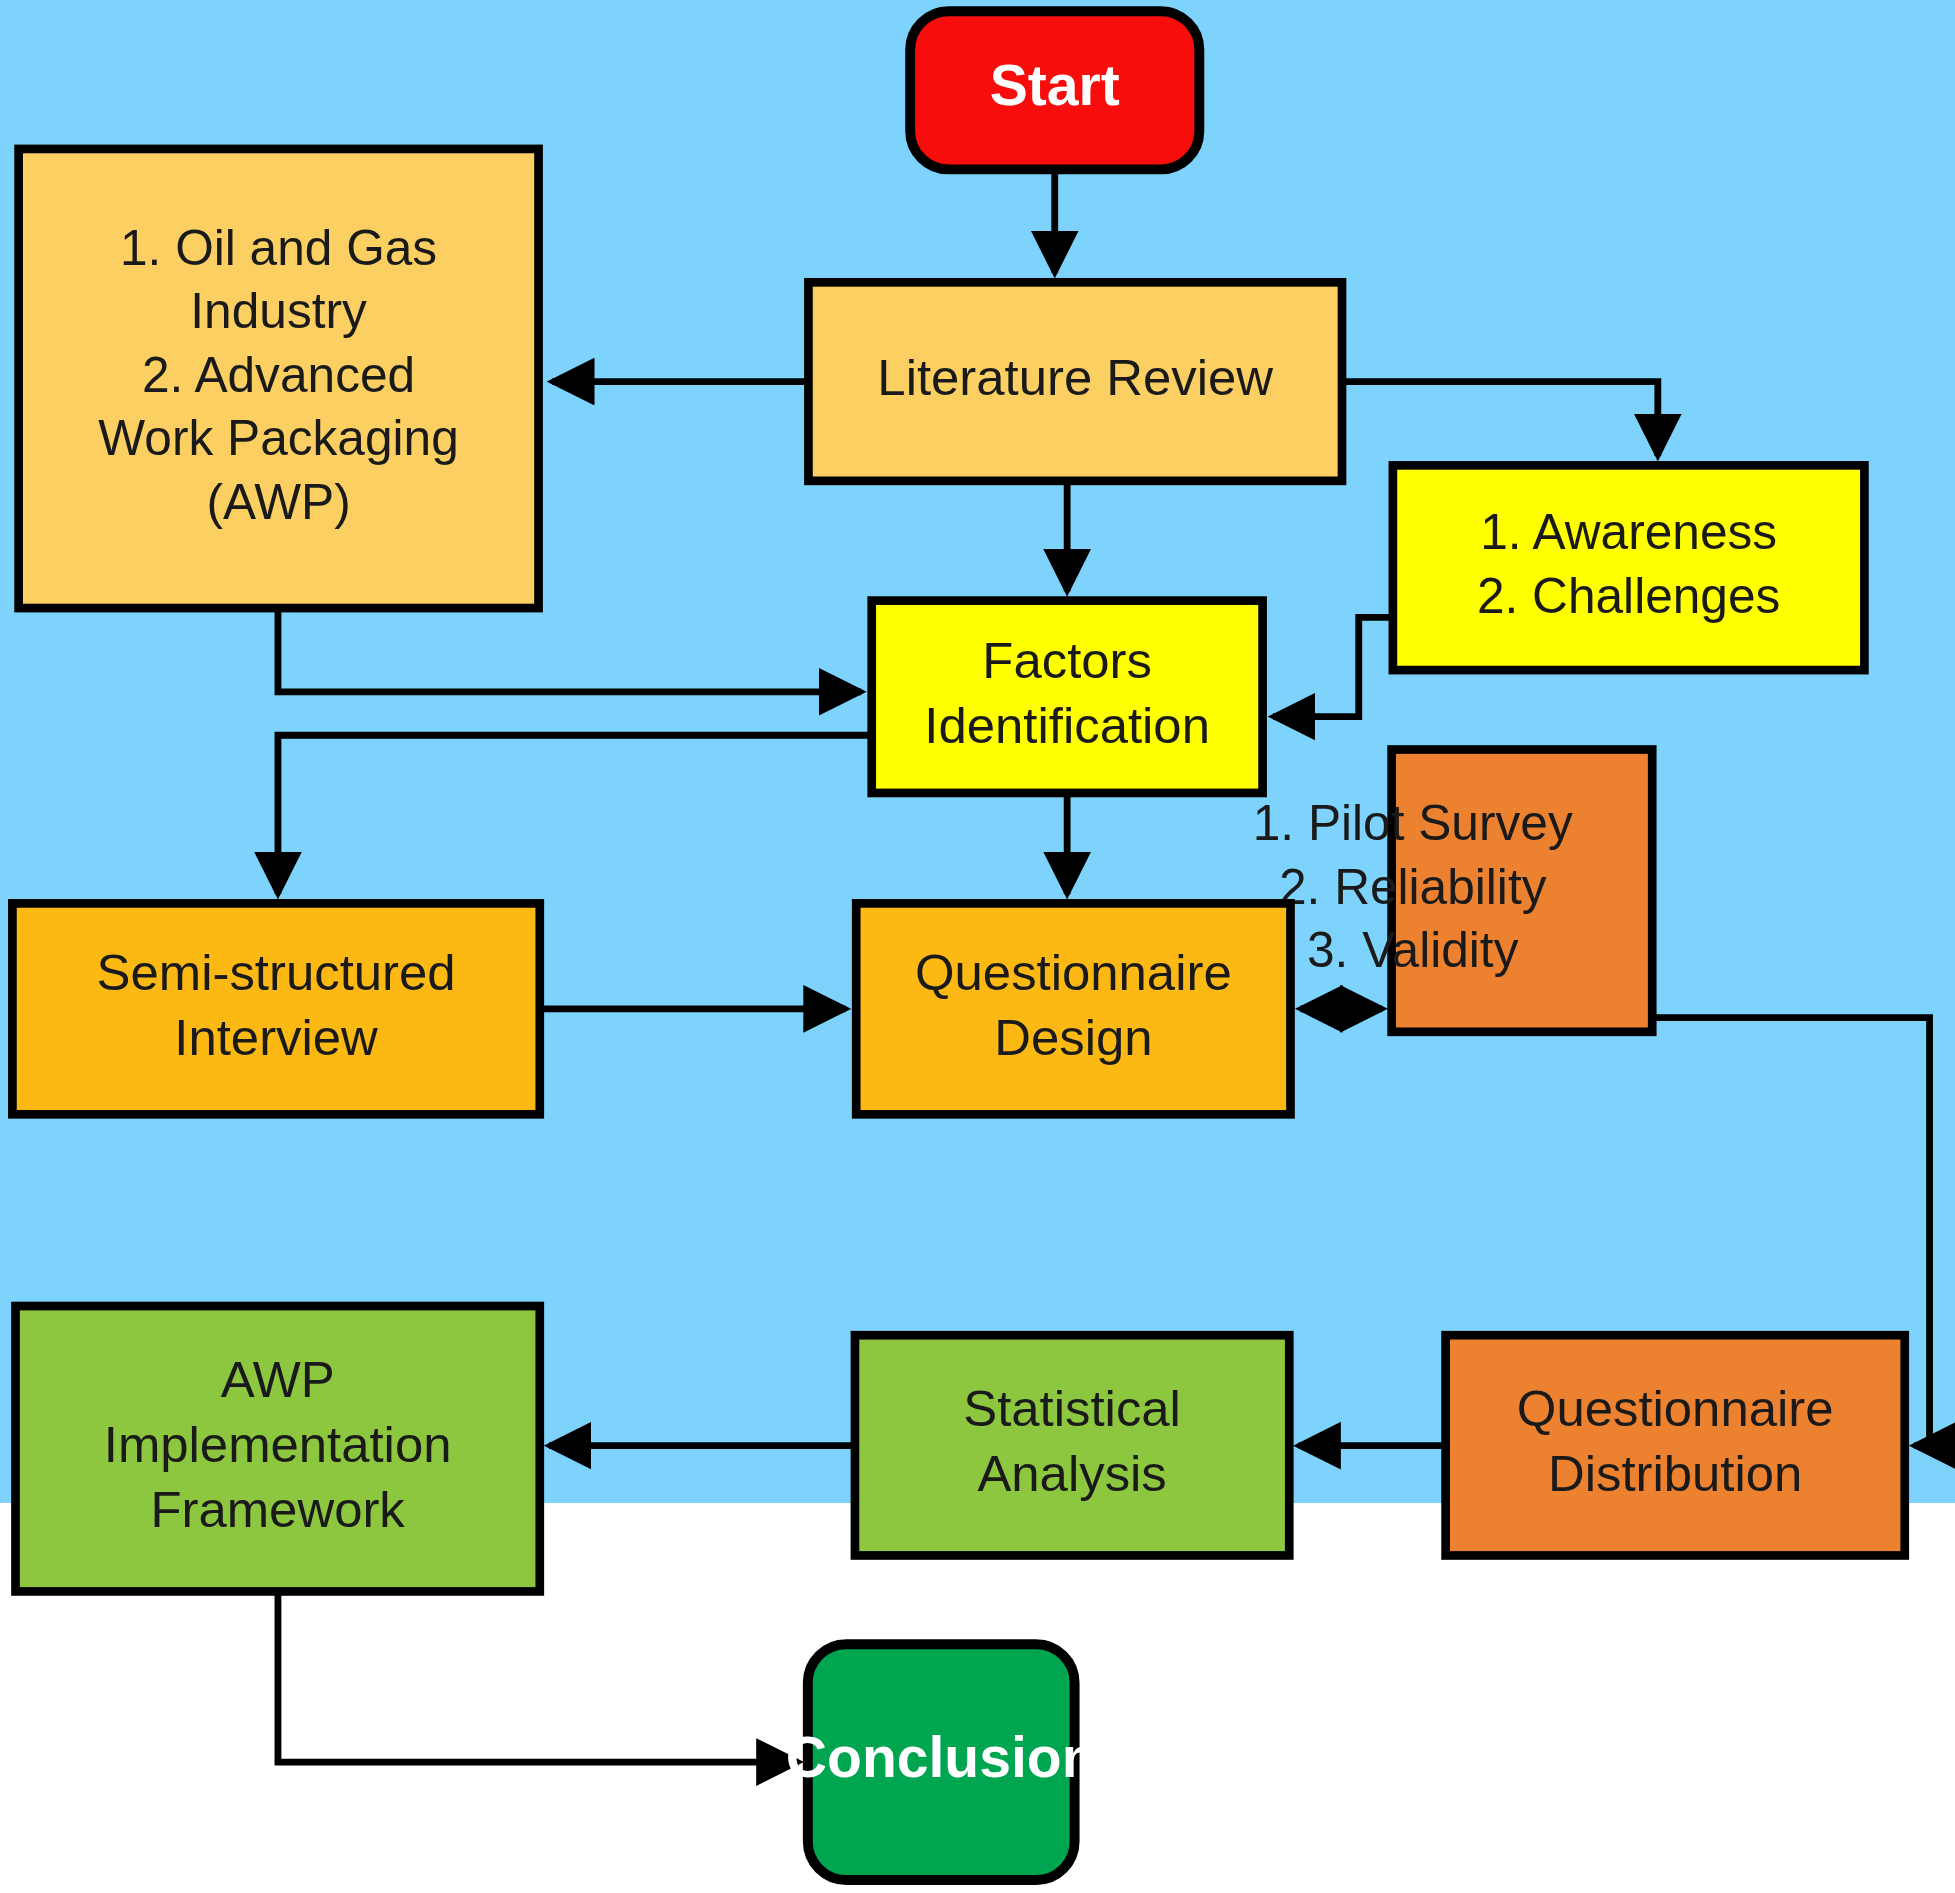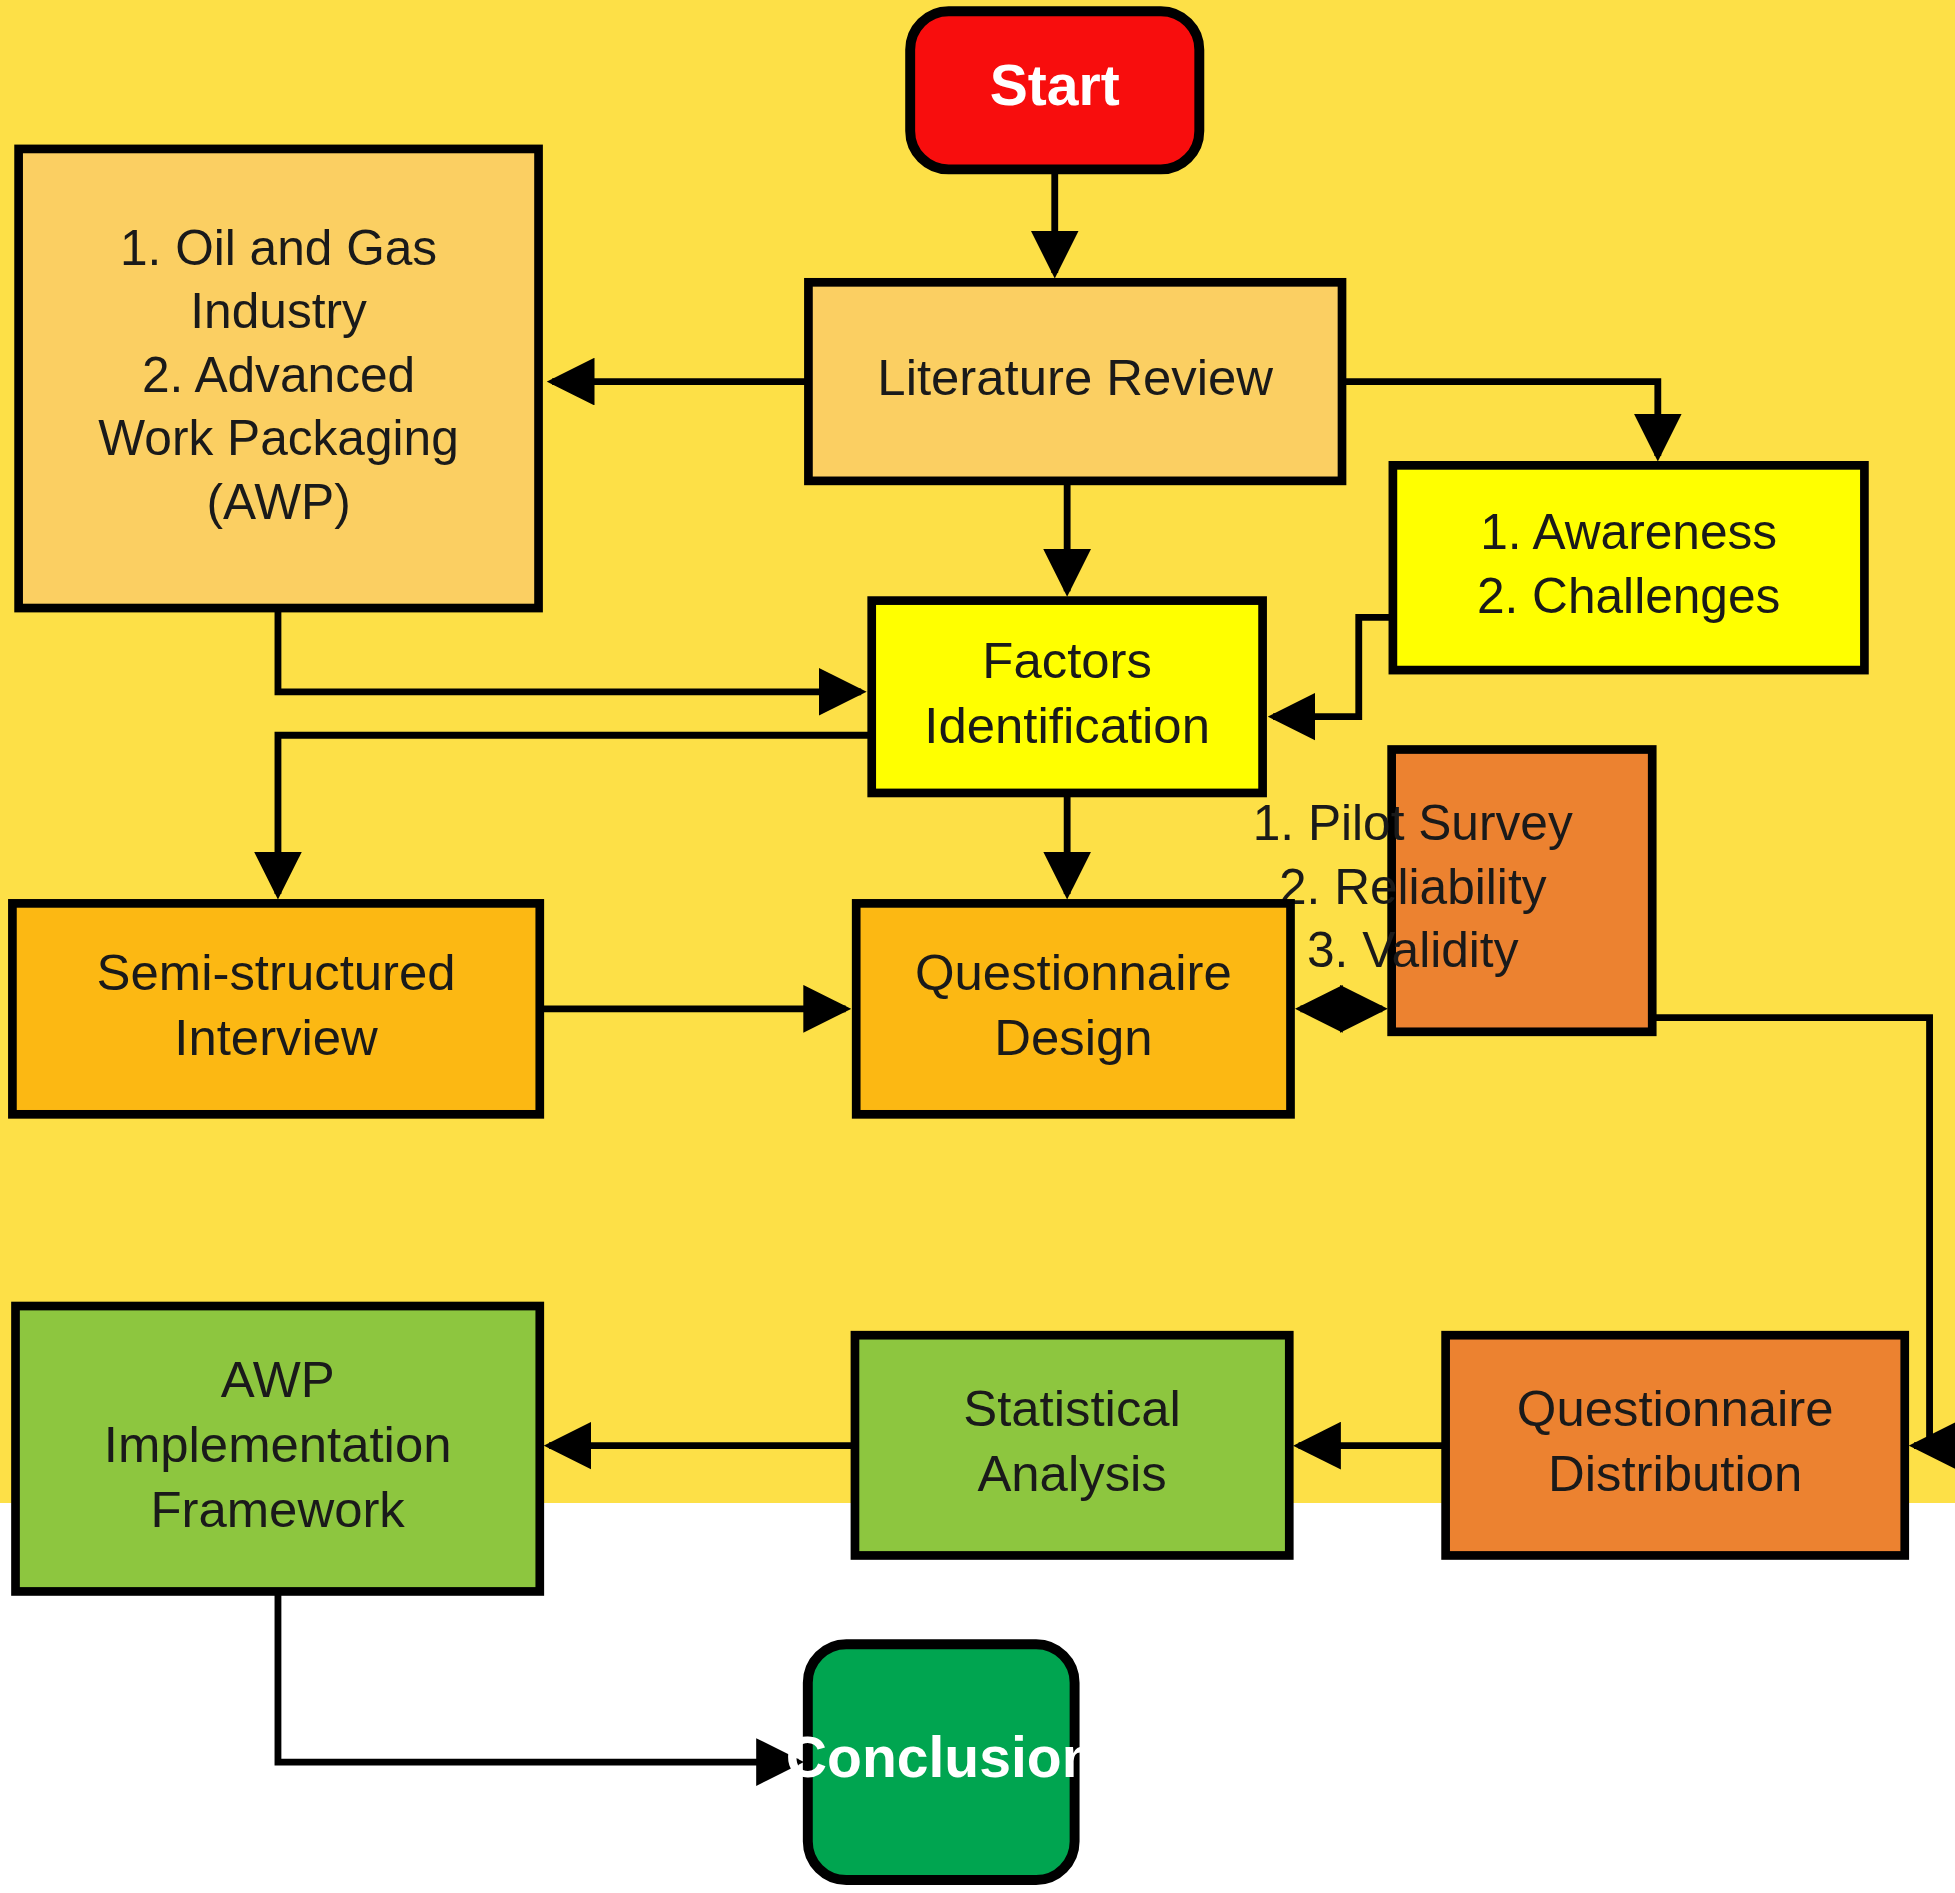--- a/index.html
+++ b/index.html
@@ -10,21 +10,21 @@
   body {
     width: 1955px;
     height: 1893px;
     overflow: hidden;
     font-family: "Liberation Sans", sans-serif;
   }
   #flowchart-root {
     position: relative;
     width: 1955px;
     height: 1503px;
-    background: #fde047;
+    background: #7dd3fc;
   }
   svg.canvas {
     position: absolute;
     top: 0;
     left: 0;
     width: 1955px;
     height: 1893px;
     display: block;
   }
   .node-text {

